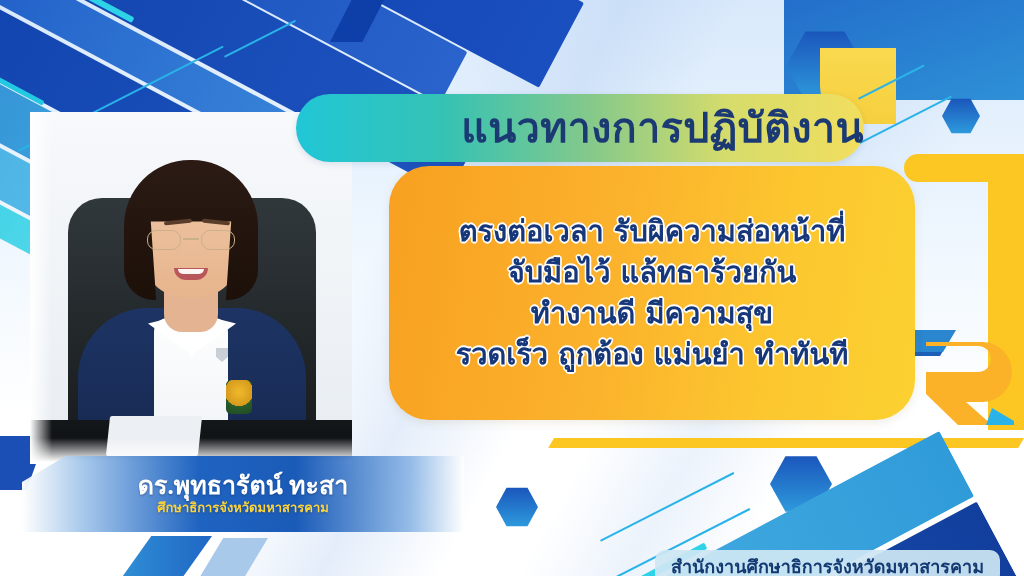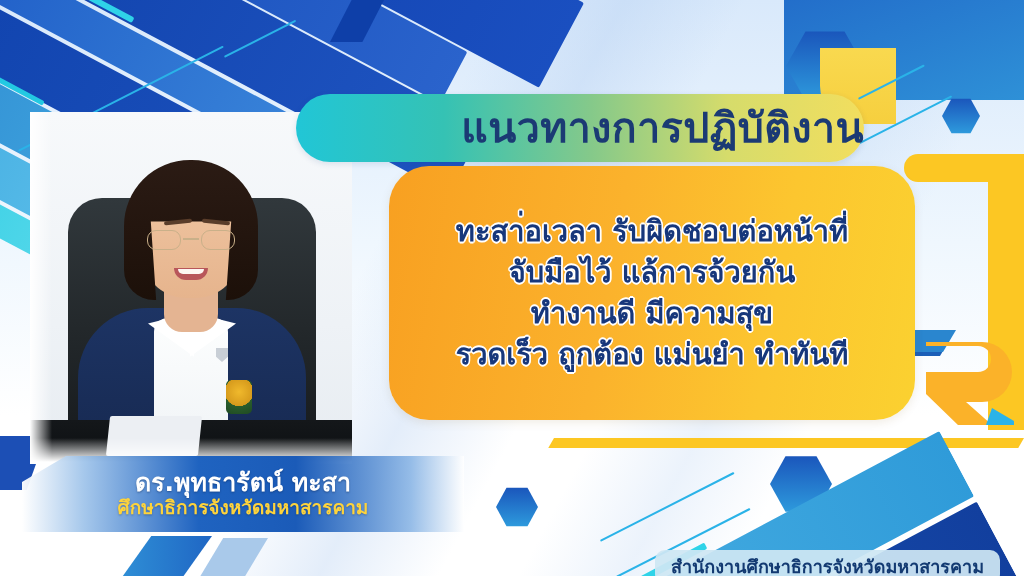--- a/index.html
+++ b/index.html
@@ -384,23 +384,24 @@
     align-items: center;
     justify-content: center;
   }
   #name-banner .person-name {
     font-size: 25px;
     font-weight: 700;
     color: #ffffff;
     line-height: 1.12;
     white-space: nowrap;
     text-shadow: 0 1px 2px rgba(10,35,80,0.45);
+    font-family: Liberation Serif, serif;
   }
   #name-banner .person-role {
-    font-size: 19px;
+    font-size: 13px;
     font-weight: 600;
     color: #fdd33c;
     line-height: 1.2;
     white-space: nowrap;
     text-shadow: 0 1px 2px rgba(10,35,80,0.35);
     font-family: Liberation Serif, serif;
   }
 
   
   #footer-pill {
@@ -513,22 +514,22 @@
 
     <div class="ph-fade-b"></div>
     <div class="ph-fade-l"></div>
   </div>
 
   <div id="title-pill">
     <span class="title-text">แนวทางการปฏิบัติงาน</span>
   </div>
 
   <div id="content-box">
-    <div class="line">ทะสา่อเวลา  รับผิดชอบต่อหน้าที่</div>
-    <div class="line">จับมือไว้   แล้การจ้วยกัน</div>
+    <div class="line">ตรงต่อเวลา  รับผิความส่อหน้าที่</div>
+    <div class="line">จับมือไว้   แล้ทธาร้วยกัน</div>
     <div class="line">ทำงานดี   มีความสุข</div>
     <div class="line">รวดเร็ว  ถูกต้อง  แม่นยำ  ทำทันที</div>
   </div>
 
   <div id="name-banner">
     <div class="person-name">ดร.พุทธารัตน์ ทะสา</div>
     <div class="person-role">ศึกษาธิการจังหวัดมหาสารคาม</div>
   </div>
 
   <div id="footer-pill">

